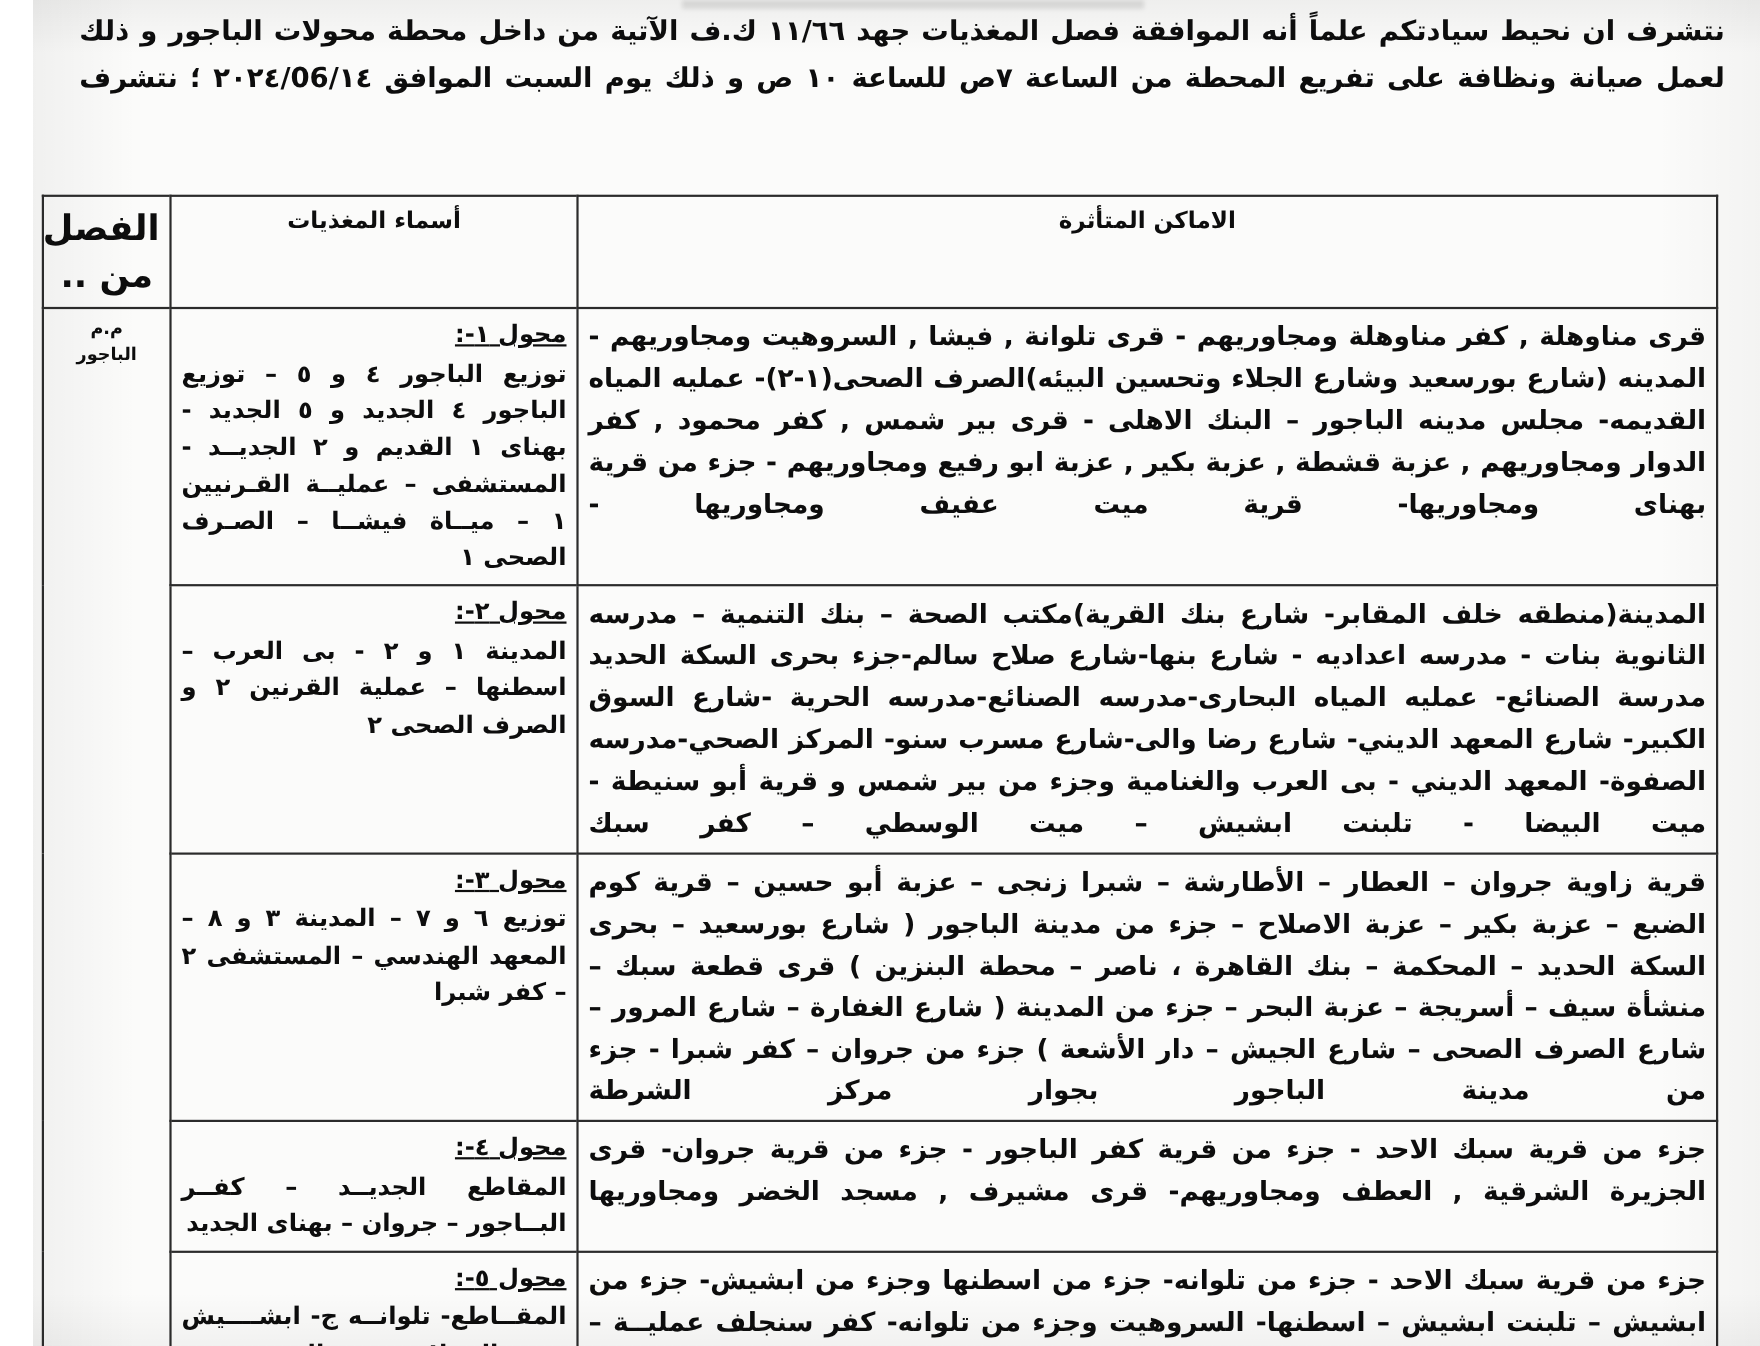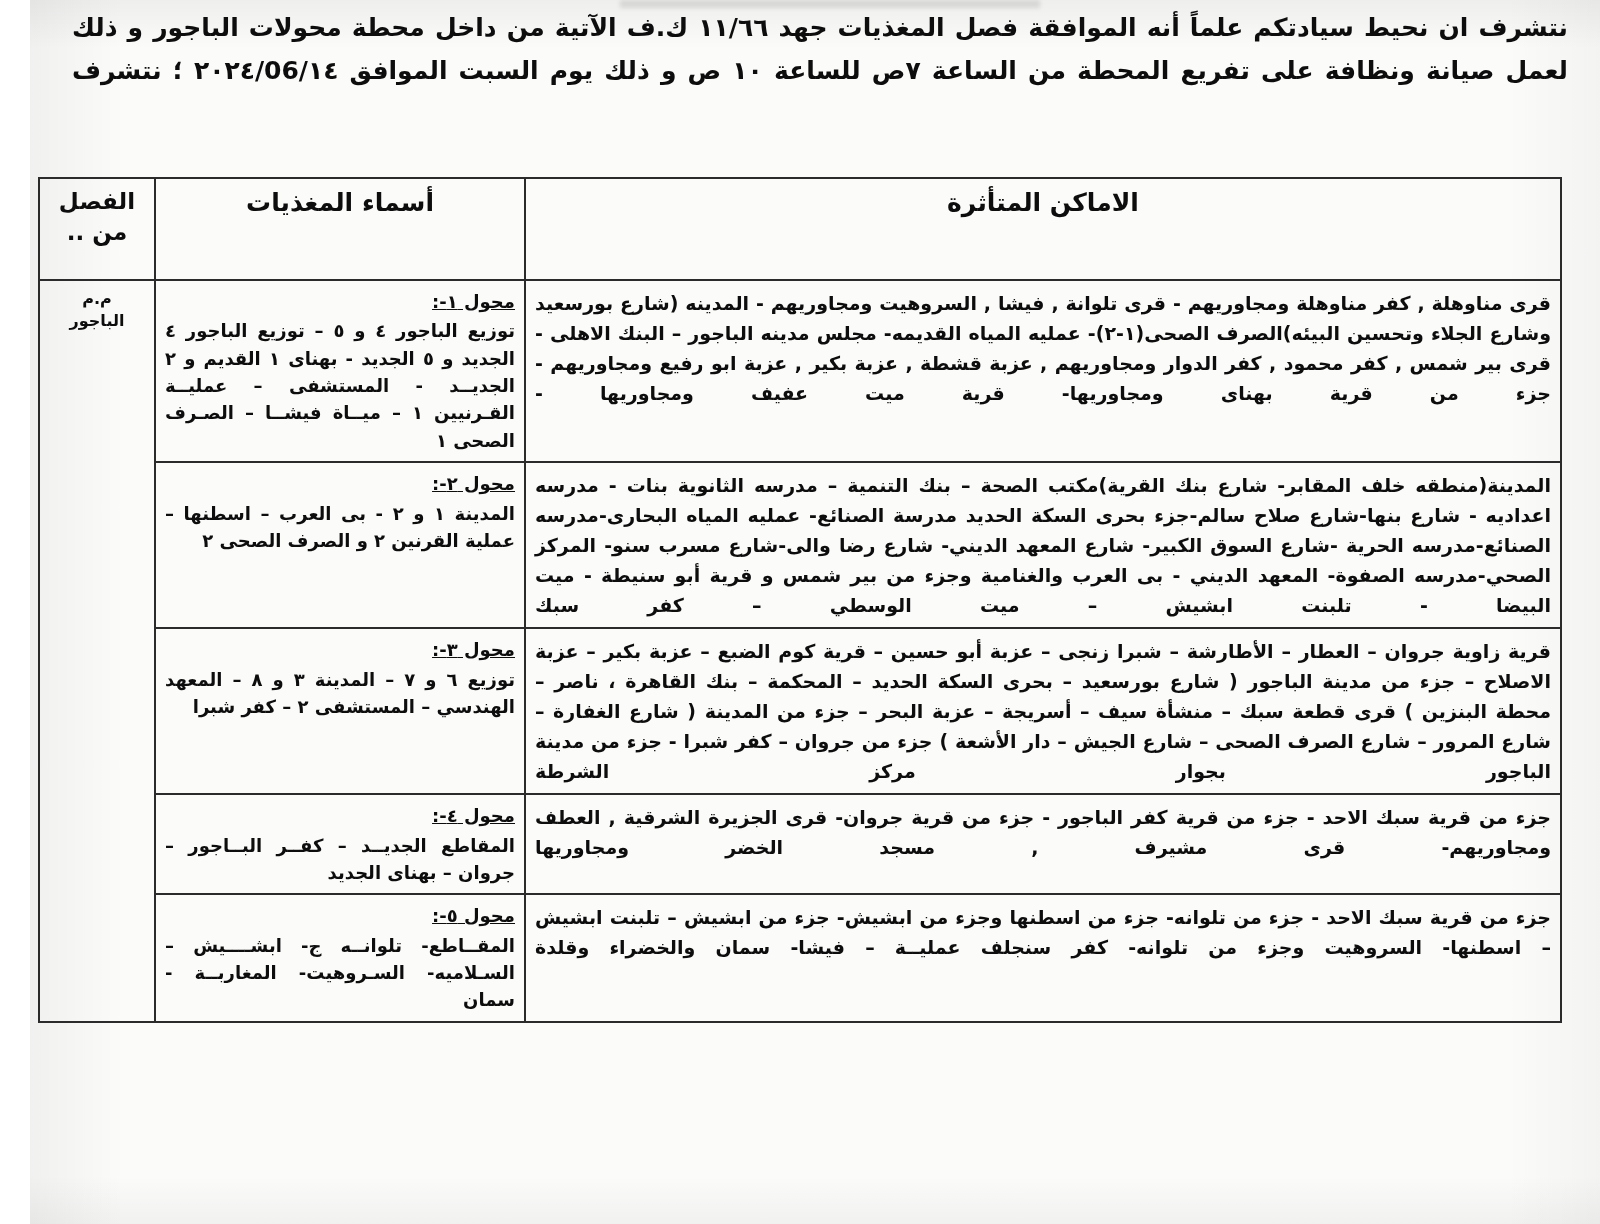--- a/index.html
+++ b/index.html
@@ -54,42 +54,42 @@
     border: 2px solid #2b2b2b;
     vertical-align: top;
     padding: 7px 9px;
   }
   th.col-fasl { width: 96px; }
   th.col-names { width: 350px; }
   th.col-places { width: auto; }
 
   thead th {
     text-align: center;
-    font-size: 25px;
+    font-size: 21px;
     font-weight: 700;
     height: 86px;
     vertical-align: middle;
     line-height: 1.35;
   }
-  thead th.col-fasl { font-size: 23px; }
+  thead th.col-fasl { font-size: 32px; }
 
   td.names {
-    font-size: 18px;
+    font-size: 22px;
     font-weight: 700;
     line-height: 1.52;
     text-align: justify;
     text-align-last: right;
   }
   td.names .tag {
     text-decoration: underline;
     display: block;
     margin-bottom: 2px;
   }
   td.places {
-    font-size: 19px;
+    font-size: 24px;
     font-weight: 700;
     line-height: 1.58;
     text-align: justify;
     text-align-last: justify;
   }
   td.fasl {
     text-align: center;
     vertical-align: middle;
     font-size: 16px;
     font-weight: 700;

